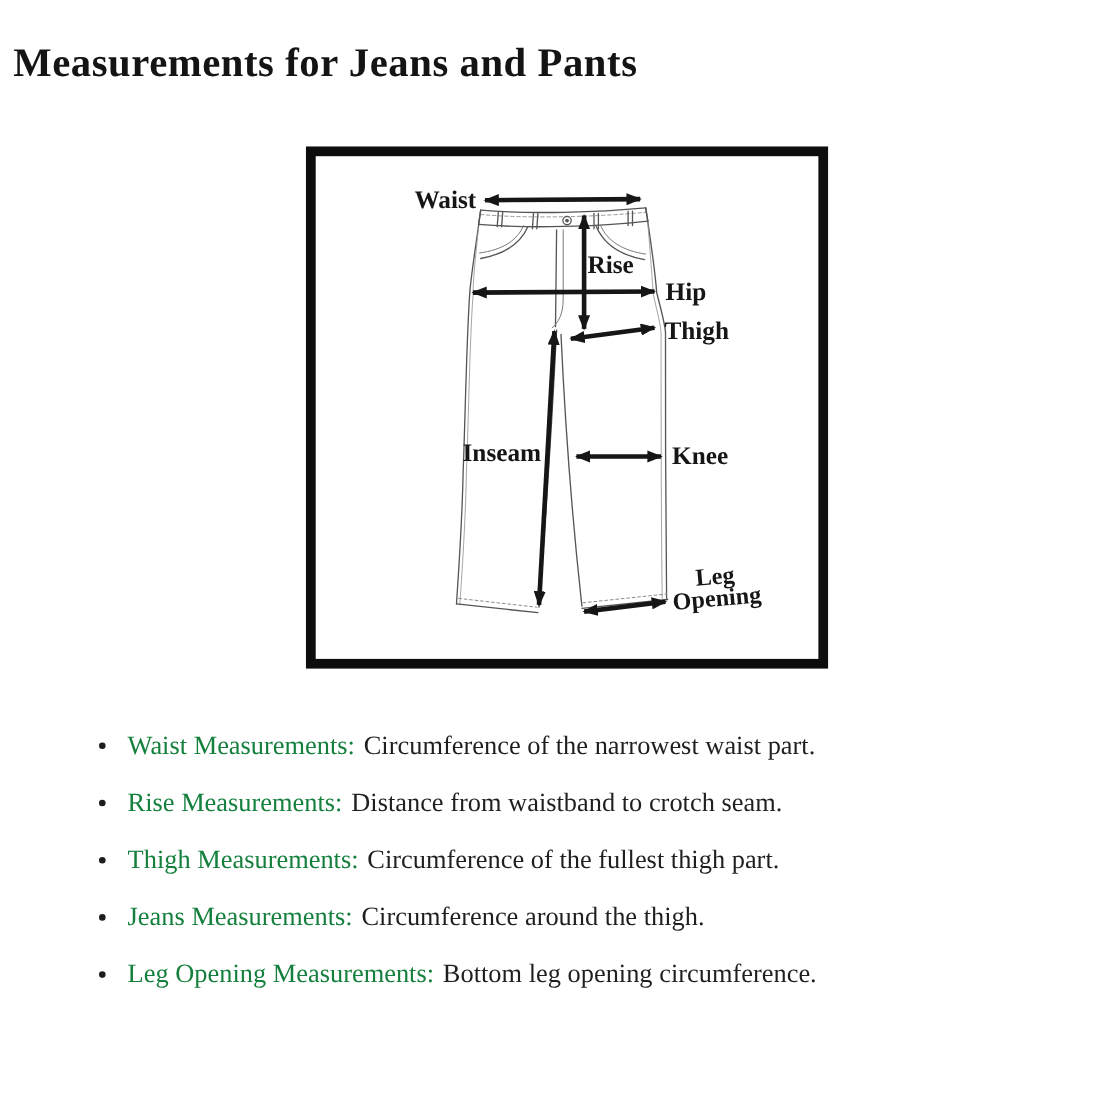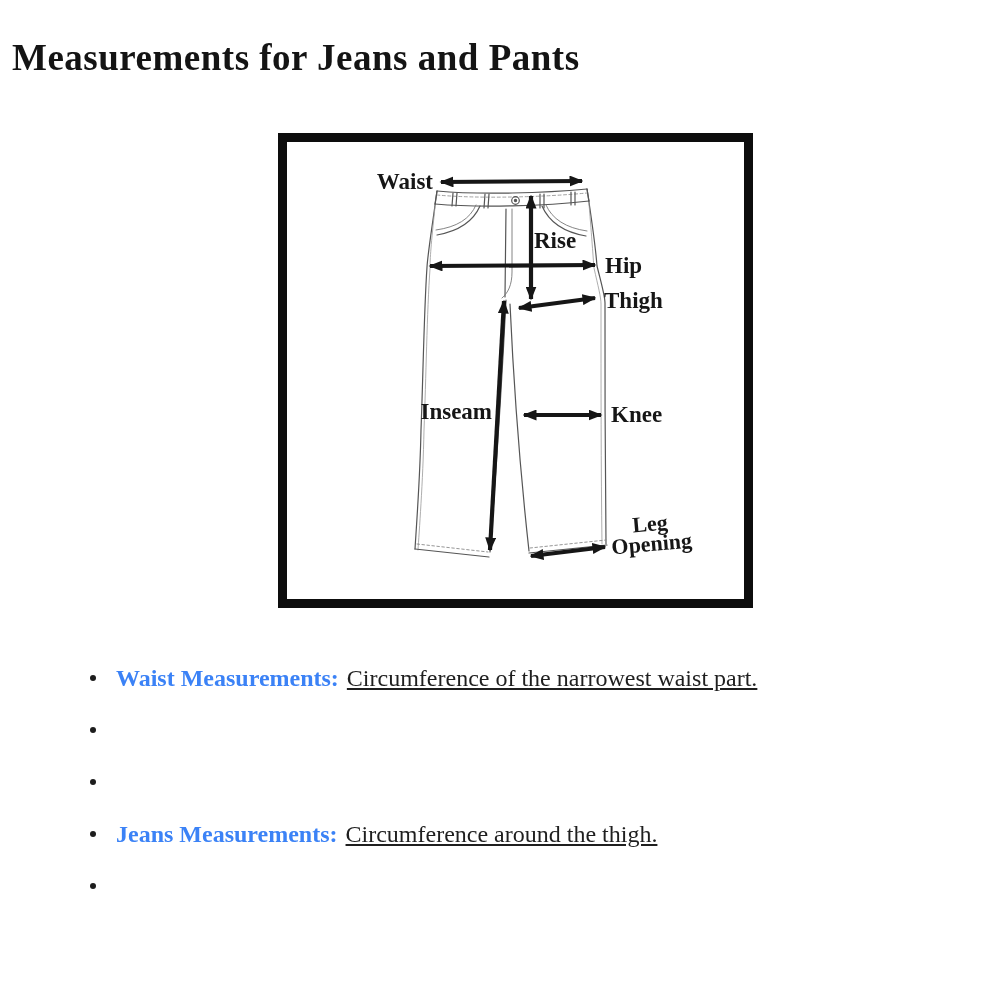--- a/index.html
+++ b/index.html
@@ -61,28 +61,27 @@
     position: absolute;
     left: 6px;
     top: 50%;
     margin-top: -3px;
     width: 6px;
     height: 6px;
     border-radius: 50%;
     background: #1d1d1d;
   }
   .def-term {
-    font-weight: bold;
-    color: #3b82f6;
+    font-weight: normal;
+    color: #15803d;
     margin-right: 8px;
   }
   .def-desc {
     font-weight: normal;
     color: #1f1f1f;
-    text-decoration: underline;
   }
 </style>
 </head>
 <body>
 
 <h1 class="page-title">Measurements for Jeans and Pants</h1>
 
 <svg class="diagram-svg" viewBox="278 133 475 475">
   <defs>
     <marker id="ah" viewBox="0 0 14 11" markerWidth="14" markerHeight="11" refX="12.5" refY="5.5" orient="auto-start-reverse" markerUnits="userSpaceOnUse">
@@ -154,24 +153,27 @@
   </g>
 </svg>
 
 <ul class="def-list">
   <li class="def-item">
     <span class="bullet-dot"></span>
     <span><span class="def-term">Waist Measurements:</span><span class="def-desc">Circumference of the narrowest waist part.</span></span>
   </li>
   <li class="def-item">
     <span class="bullet-dot"></span>
+    <span><span class="def-term">Rise Measurements:</span><span class="def-desc">Distance from waistband to crotch seam.</span></span>
   </li>
   <li class="def-item">
     <span class="bullet-dot"></span>
+    <span><span class="def-term">Thigh Measurements:</span><span class="def-desc">Circumference of the fullest thigh part.</span></span>
   </li>
   <li class="def-item">
     <span class="bullet-dot"></span>
     <span><span class="def-term">Jeans Measurements:</span><span class="def-desc">Circumference around the thigh.</span></span>
   </li>
   <li class="def-item">
     <span class="bullet-dot"></span>
+    <span><span class="def-term">Leg Opening Measurements:</span><span class="def-desc">Bottom leg opening circumference.</span></span>
   </li>
 </ul>
 
 </body></html>

